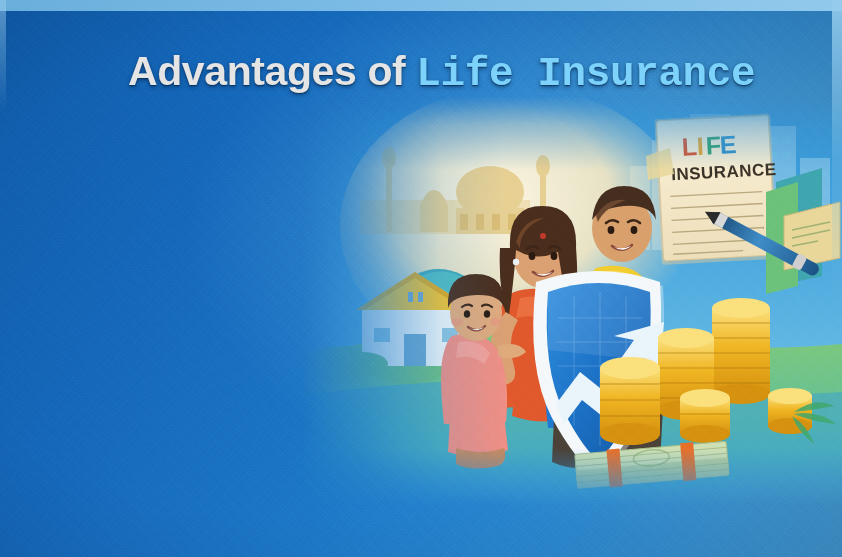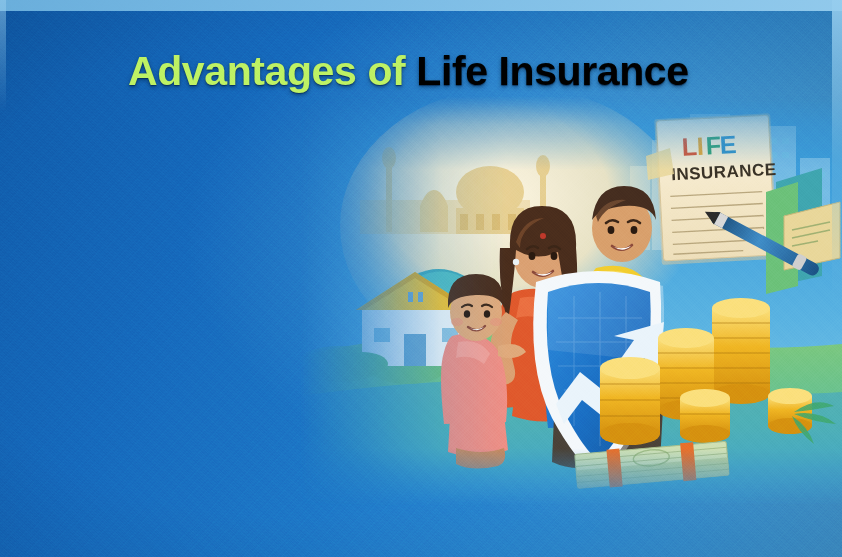--- a/index.html
+++ b/index.html
@@ -57,22 +57,22 @@
   .title {
     position: absolute;
     left: 128px;
     top: 48px;
     font-size: 41px;
     font-weight: bold;
     letter-spacing: -0.4px;
     white-space: nowrap;
     text-shadow: 0 2px 4px rgba(4,32,66,0.55), 0 1px 1px rgba(4,32,66,0.6);
   }
-  .title .t-main { color: #bef264; }
-  .title .t-accent { color: #000000; }
+  .title .t-main { color: #e5e5e5; }
+  .title .t-accent { color: #7dd3fc; font-family: Liberation Mono, monospace; }
 
   
   .illus {
     position: absolute;
     left: 300px;
     top: 96px;
     width: 542px;
     height: 410px;
     -webkit-mask-image:
       linear-gradient(90deg, rgba(0,0,0,0) 0%, rgba(0,0,0,.35) 12%, rgba(0,0,0,.85) 26%, #000 38%),

